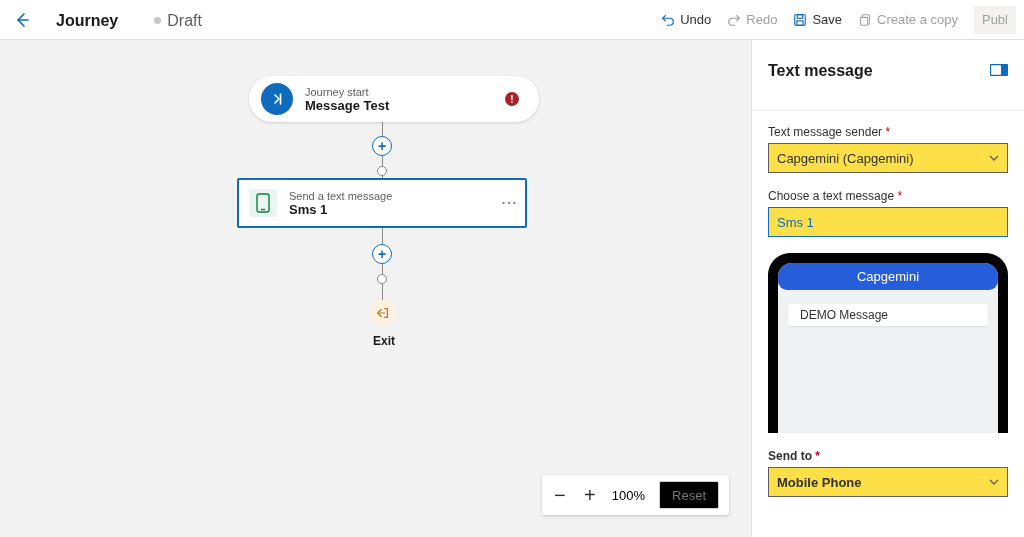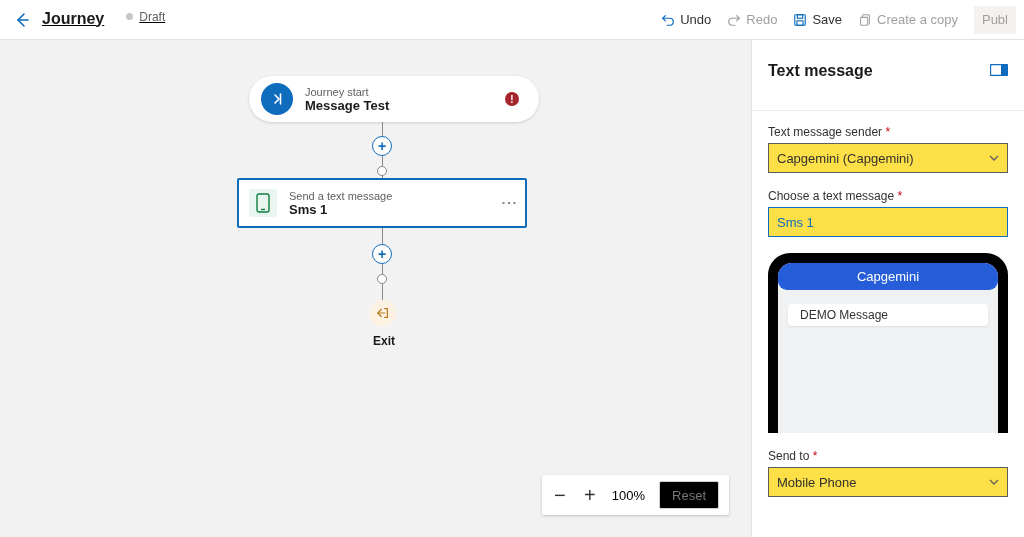--- a/index.html
+++ b/index.html
@@ -1,22 +1,22 @@
 <!DOCTYPE html>
 <html><head>
 <meta charset="utf-8">
 <style>
   * { box-sizing: border-box; font-family: 'Segoe UI', Tahoma, sans-serif; }
   html, body { margin:0; padding:0; width:1024px; height:537px; overflow:hidden; background:#fff; }
   
   .topbar { display:flex; align-items:center; justify-content:space-between; height:40px; border-bottom:1px solid #e1e1e1; padding:0 8px 0 12px; }
-  .tb-left { display:flex; align-items:flex-start; gap:10px;text-decoration:underline; }
+  .tb-left { display:flex; align-items:flex-end; gap:24px; }
   .back-arrow { color:#0f6cbd; display:flex; align-items:center; justify-content:center; width:20px; height:20px; cursor:pointer; }
   .page-title { font-size:16px; font-weight:600; color:#1b1a19; }
-  .draft-pill { display:flex; align-items:center; gap:6px; font-size:12px; color:#605e5c; margin-left:12px; }
+  .draft-pill { display:flex; align-items:center; gap:6px; font-size:16px; color:#605e5c; margin-left:12px; }
   .draft-dot { width:7px; height:7px; border-radius:50%; background:#c8c6c4; }
   .tb-right { display:flex; align-items:center; gap:16px; font-size:13px; }
   .tb-btn { display:flex; align-items:center; gap:5px; color:#323130; cursor:pointer; }
   .tb-btn.disabled { color:#a19f9d; }
   .publish-btn { height:28px; padding:0 8px; background:#f3f2f1; color:#a19f9d; border:none; font-size:13px; display:flex; align-items:center; }
   
   .main { display:flex; height:calc(100% - 40px); }
   .canvas-wrap { flex:1; background:#f2f2f2; position:relative; padding:18px 0 0 12px; }
   .canvas { background:#f2f2f2; width:720px; height:480px; position:relative; }
   
@@ -202,21 +202,21 @@
 
       <div class="phone">
         <div class="phone-screen">
           <div class="phone-top">Capgemini</div>
           <div class="msg-area">
             <div class="bubble">DEMO Message</div>
           </div>
         </div>
       </div>
 
-      <div class="field-block" style="margin-top:16px;">
+      <div class="field-block" style="margin-top:16px;font-weight:bold;">
         <label class="flabel"><span>Send to</span> <span class="req">*</span></label>
         <div class="select">
           <span class="val">Mobile Phone</span>
           <svg class="chev-down" viewBox="0 0 10 10">
               <path d="M1 3 L5 7 L9 3" stroke="#605e5c" stroke-width="1.3" fill="none"></path>
             </svg>
         </div>
       </div>
     </div>
   </div>

